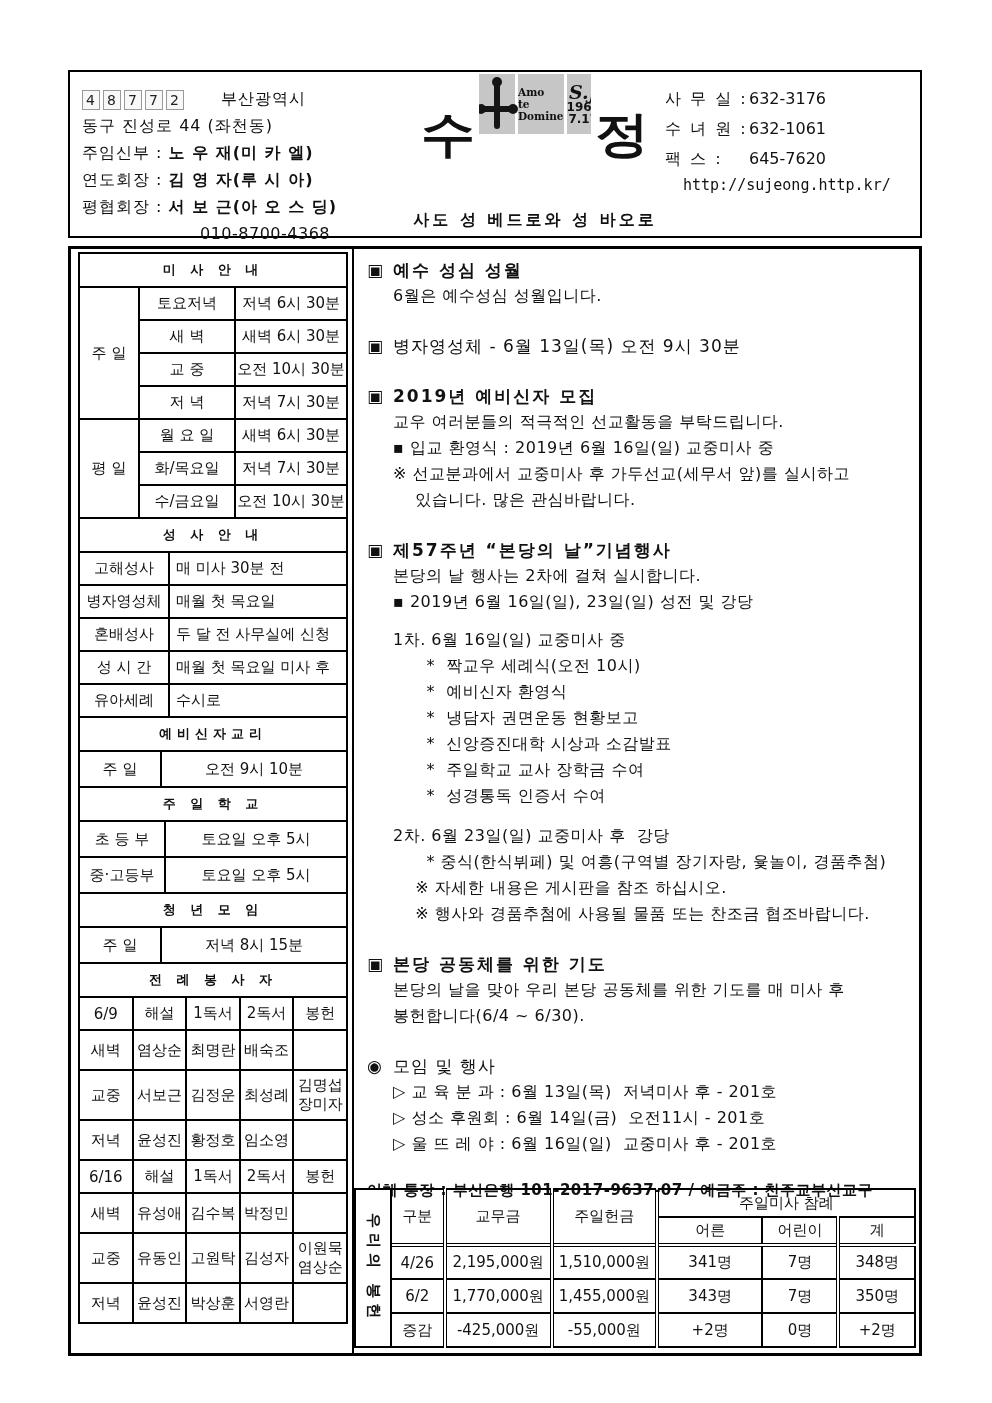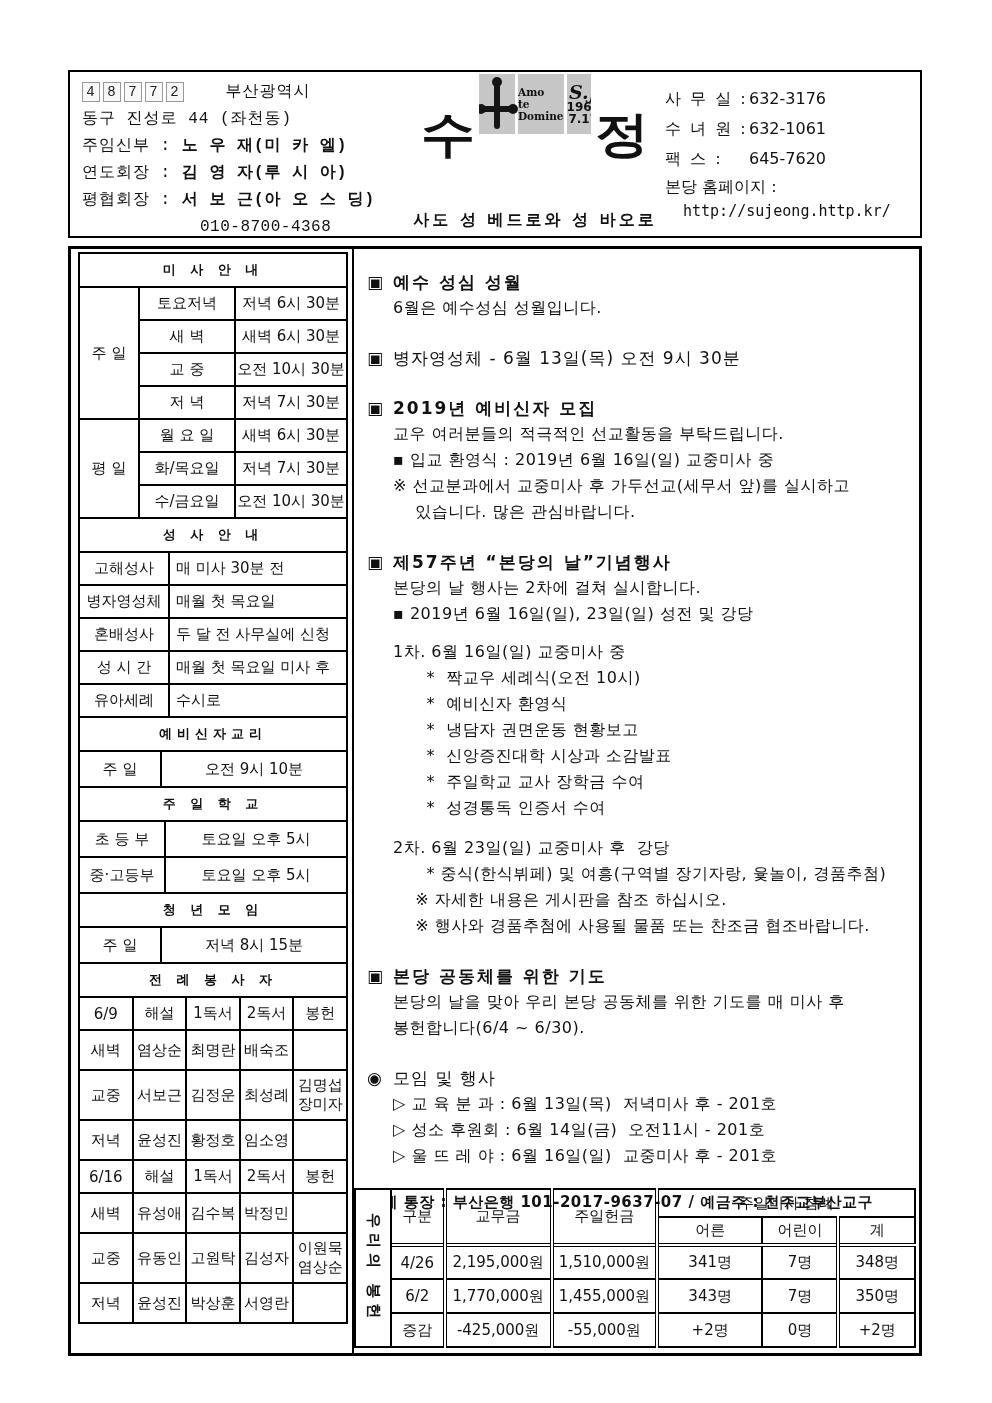--- a/index.html
+++ b/index.html
@@ -1,21 +1,21 @@
 <!DOCTYPE html>
 <html><head>
 <meta charset="utf-8">
 <style>
   * { box-sizing: border-box; margin: 0; padding: 0; }
   body { background: #fff; font-family: "DejaVu Sans", "Liberation Sans", sans-serif; color: #111; }
   #page { position: relative; width: 992px; height: 1403px; background: #fff; overflow: hidden; }
 
   
   #header-box { position: absolute; left: 68px; top: 70px; width: 854px; height: 168px; border: 2px solid #000; background: #fff; }
-  #hdr-left { position: absolute; left: 12px; top: 7px; width: 300px; font-size: 16px; line-height: 27px; letter-spacing: 1px; font-family: Liberation Mono, monospace; }
+  #hdr-left { position: absolute; left: 12px; top: 13px; width: 300px; font-size: 16px; line-height: 27px; letter-spacing: 1px; }
   .pbox { display: inline-block; width: 18px; height: 20px; border: 1px solid #999; background: #f8f8f8; color: #222;
           text-align: center; font-size: 14px; line-height: 18px; margin-right: 3px; vertical-align: middle; }
   .city { margin-left: 28px; }
   .staff-line .val { font-weight: bold; }
   .phone-line { padding-left: 118px; letter-spacing: 0.5px; }
 
   
   #logo { position: absolute; left: 310px; top: 2px; width: 310px; }
   #logo-row { display: flex; align-items: center; justify-content: center; gap: 4px; }
   .hangul-big { font-size: 54px; font-weight: bold; line-height: 1; transform: scaleY(0.9); }
@@ -57,21 +57,21 @@
   .sec .r50 { height: 50px; }
   .sec .lbl { letter-spacing: 0; }
   #mass-table col.c1 { width: 60px; } #mass-table col.c2 { width: 96px; }
   #sac-table col.c1 { width: 90px; }
   #sac-table td.val { text-align: left; padding-left: 6px; }
   #cat-table col.c1, #youth-table col.c1 { width: 82px; }
   #ss-table col.c1 { width: 86px; }
   .srv col { width: 20%; }
 
   
-  #right-col { position: absolute; left: 296px; top: 20px; width: 556px; }
+  #right-col { position: absolute; left: 296px; top: 8px; width: 556px; }
   .ann { margin-bottom: 24px; }
   .ann-head { font-size: 17px; line-height: 26px; letter-spacing: 1px; }
   .ann-head .mk { display: inline-block; width: 26px; }
   .ann-head .ttl.b { font-weight: bold; letter-spacing: 2px; }
   .ann-line { font-size: 16px; line-height: 26px; padding-left: 26px; white-space: pre-wrap; letter-spacing: 0.5px; }
   .mb12 { margin-bottom: 12px; } .mb14 { margin-bottom: 14px; }
   #bank-line { text-align: left; font-weight: bold; font-size: 15px; letter-spacing: 0.5px; margin-top: 4px; }
 
   
   #stats-wrap { position: absolute; left: 283px; right: 3px; bottom: 5px; display: flex; }
@@ -157,21 +157,20 @@
     <div id="hdr-right">
       <div class="contact-line">
         <span class="clabel">사 무 실 :</span><span>632-3176</span>
       </div>
       <div class="contact-line">
         <span class="clabel">수 녀 원 :</span><span>632-1061</span>
       </div>
       <div class="contact-line">
         <span class="clabel">팩      스 :</span><span>645-7620</span>
       </div>
-      <div class="homepage-label">본당 홈페이지 :</div>
       <div class="homepage-url">http://sujeong.http.kr/</div>
     </div>
   </div>
 
   <div id="main-box">
     <div id="col-divider"></div>
 
     <div id="left-col">
 
       <table class="sec" id="mass-table">

